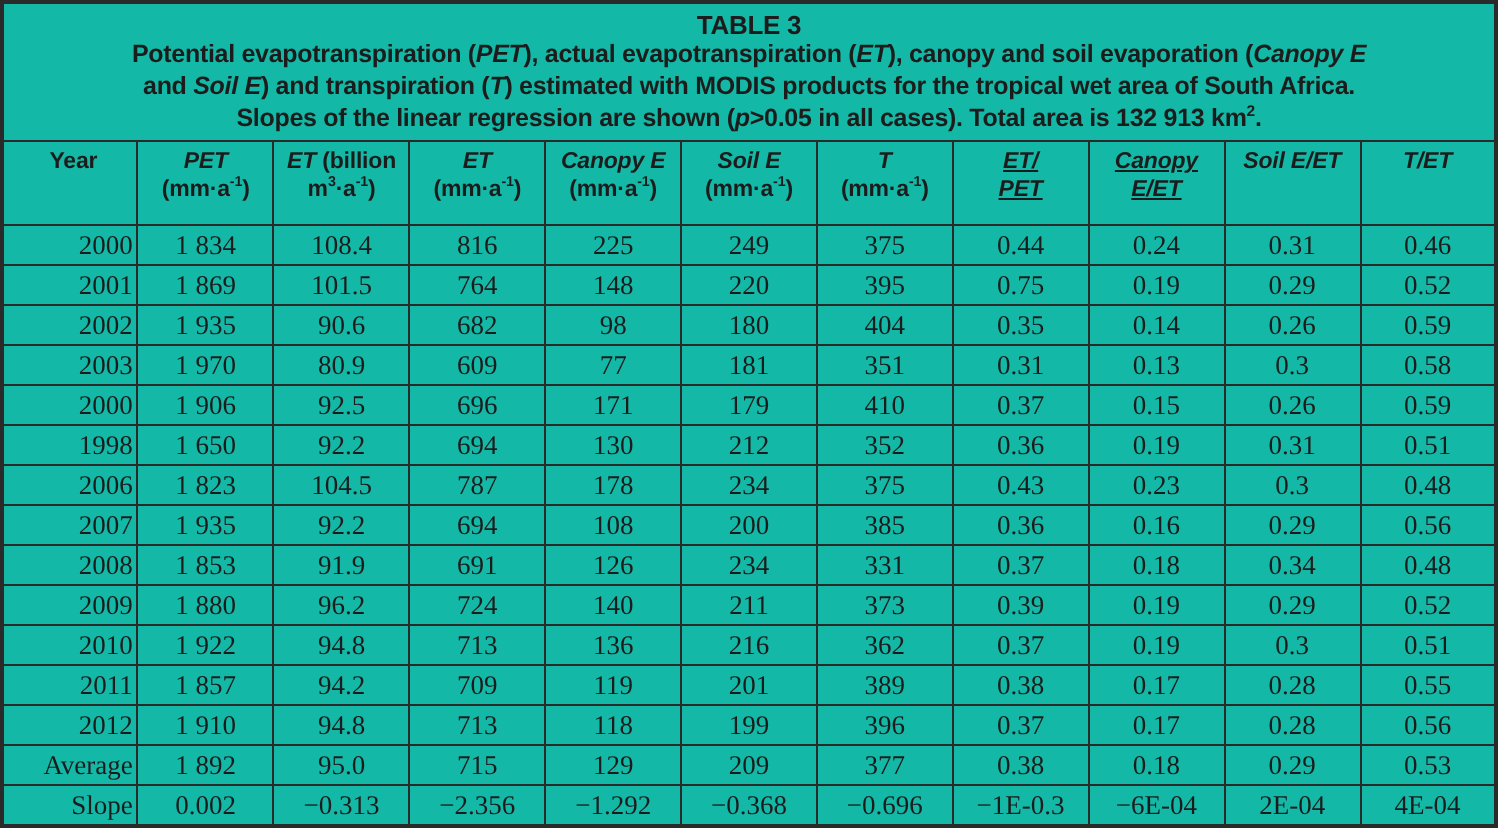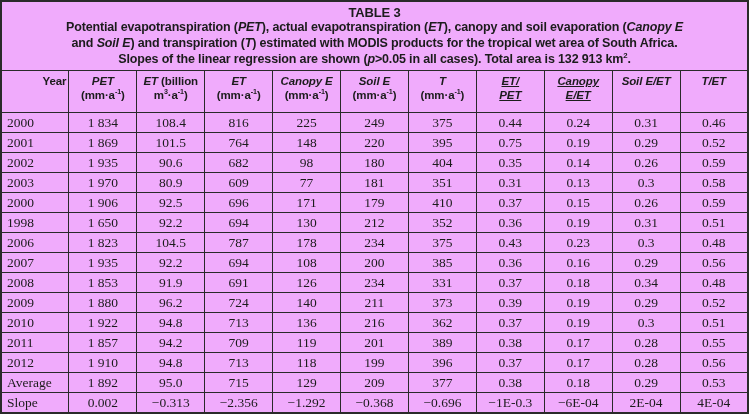--- a/index.html
+++ b/index.html
@@ -2,57 +2,57 @@
 <html><head>
 <meta charset="utf-8">
 <style>
   html,body{margin:0;padding:0;background:#f4f4f2;}
   .page{
     width:749px;height:414px;box-sizing:border-box;background:#fdfdfc;
     font-family:"Liberation Sans",sans-serif;color:#1c1c1c;overflow:hidden;
   }
   table.data-table{
     width:749px;height:414px;border-collapse:collapse;table-layout:fixed;
-    border:2px solid #2a2a2a;background:#f0abfc;
+    border:2px solid #2a2a2a;background:#14b8a6;
   }
   td,th{border:1px solid #2a2a2a;overflow:hidden;}
   
   .title-cell{
     text-align:center;vertical-align:middle;padding:2px 4px;height:64px;
     font-weight:bold;font-size:12.5px;line-height:15.6px;letter-spacing:-0.15px;
   }
   .t-label{font-size:13px;}
   .t-caption .it{font-style:italic;}
   sup{font-size:0.62em;line-height:0;}
   
   th{
     font-family:"Liberation Sans",sans-serif;font-weight:bold;font-size:11.5px;
     line-height:14px;text-align:center;vertical-align:top;padding:3px 2px 2px 2px;
     height:36px;letter-spacing:-0.1px;
   }
   th .it{font-style:italic;}
-  th:first-child{text-align:right;padding-left:5px;}
+  th:first-child{text-align:center;padding-left:5px;}
   
   th:nth-child(1){width:72px;}
   th:nth-child(2){width:66px;}
   th:nth-child(3){width:66px;}
   th:nth-child(4){width:63px;}
   th:nth-child(5){width:65px;}
   th:nth-child(6){width:64px;}
   th:nth-child(7){width:64px;}
   th:nth-child(8){width:65px;text-decoration:underline;}
   th:nth-child(9){width:65px;text-decoration:underline;}
   th:nth-child(10){width:67px;}
   th:nth-child(11){width:76px;}
   
   tbody td{
     font-family:"Liberation Serif",serif;font-size:13.5px;height:19px;
     text-align:center;vertical-align:middle;padding:0 2px;white-space:nowrap;
   }
-  tbody td:first-child{text-align:left;padding-left:5px;}
+  tbody td:first-child{text-align:right;padding-left:5px;}
 </style>
 </head>
 <body>
 
 <div class="page">
   <table class="data-table">
     <thead>
       <tr>
         <td class="title-cell" colspan="11">
           <div class="t-label">TABLE 3</div>

